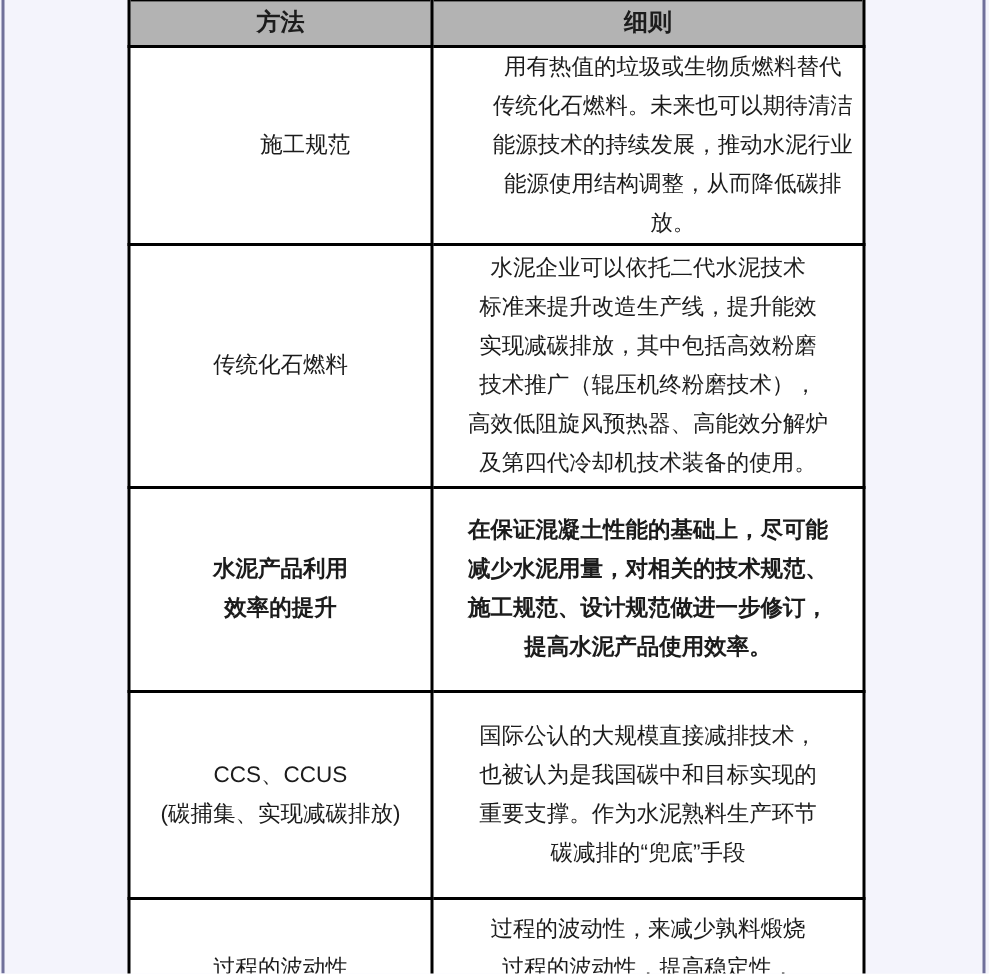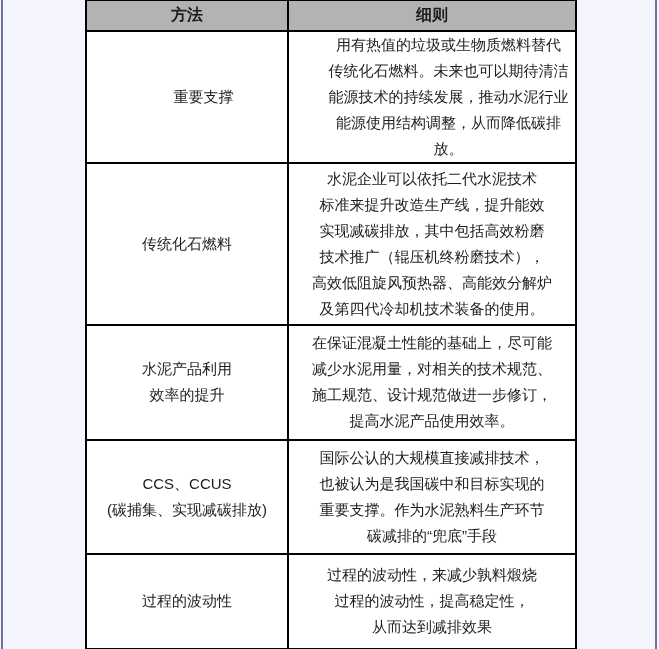--- a/index.html
+++ b/index.html
@@ -52,22 +52,22 @@
     font-family: Liberation Serif, serif;
   }
   table.doc-table td {
     background: #ffffff;
     font-size: 15px;
     line-height: 26px;
   }
   td.method-cell { font-size: 15px; line-height: 24px; }
   tr.row-1 td { height: 125px; padding-left: 33px; }
   tr.row-2 td { height: 162px; }
-  tr.row-3 td { height: 115px; }
-  tr.row-4 td { height: 114px; }
+  tr.row-3 td { height: 136px; font-weight: bold; }
+  tr.row-4 td { height: 138px; }
   tr.row-5 td { height: 95px; }
 </style>
 </head>
 <body>
 
 <div class="frame-line left"></div>
 <div class="frame-line right"></div>
 
 <div class="doc-table-wrap">
   <table class="doc-table">
@@ -76,21 +76,21 @@
       <col class="col-detail">
     </colgroup>
     <thead>
       <tr>
         <th>方法</th>
         <th>细则</th>
       </tr>
     </thead>
     <tbody>
       <tr class="row-1">
-        <td class="method-cell">重要支撑</td>
+        <td class="method-cell">施工规范</td>
         <td class="detail-cell">用有热值的垃圾或生物质燃料替代
 传统化石燃料。未来也可以期待清洁
 能源技术的持续发展，推动水泥行业
 能源使用结构调整，从而降低碳排放。</td>
       </tr>
       <tr class="row-2">
         <td class="method-cell">传统化石燃料</td>
         <td class="detail-cell">水泥企业可以依托二代水泥技术
 标准来提升改造生产线，提升能效
 实现减碳排放，其中包括高效粉磨

